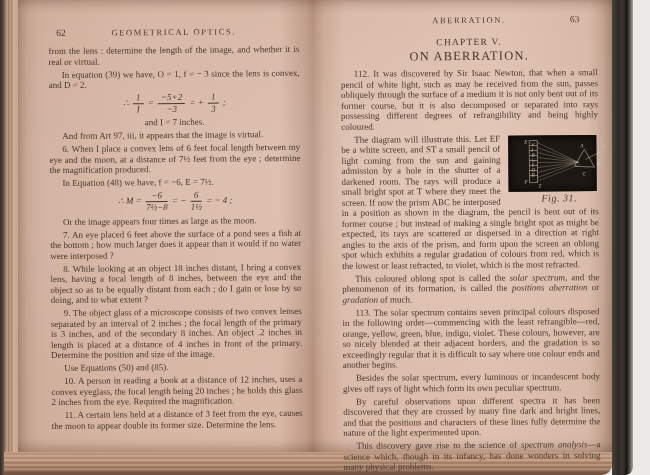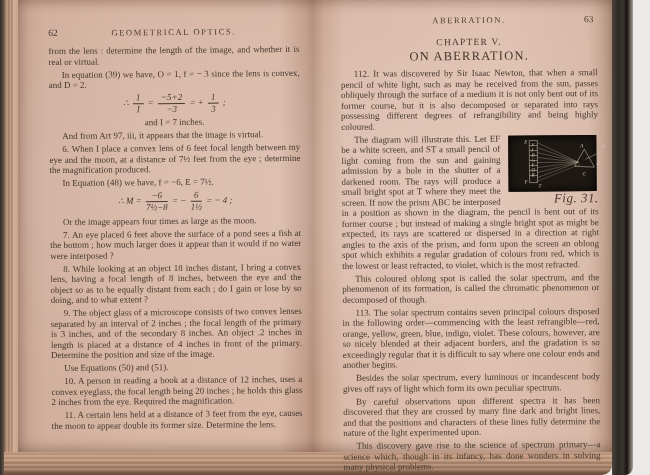--- a/index.html
+++ b/index.html
@@ -48,43 +48,43 @@
   }
 
   .page-text { position:absolute; color:#46392f; font-size:9px; line-height:10.5px;
                text-align:justify; }
   .left-text  { left:50px;  top:27px; width:251px; transform:rotate(-0.5deg); }
   .right-text { left:342px; top:15px; width:257px; transform:rotate(-0.4deg); }
 
   .headrow { position:relative; height:13px; margin-bottom:5px; }
   .running-head { text-align:center; font-size:8.5px; letter-spacing:1.6px; color:#4a3c31; }
   .pagenum { position:absolute; top:0; font-size:9.5px; }
-  .pagenum.pn-left { left:0; }
-  .pagenum.pn-right { right:4px; }
+  .pagenum.pn-left { left:8px; }
+  .pagenum.pn-right { right:18px; }
 
   .chapter-heading { text-align:center; font-size:9.5px; letter-spacing:1.2px; margin:9px 0 3px; }
   .chapter-title   { text-align:center; font-size:12.5px; letter-spacing:1.2px; margin:0 0 7px; }
 
   p.para { margin:0 0 2.5px 0; text-indent:13px; }
   p.para.noindent { text-indent:0; }
   p.para.centered { text-align:center; text-indent:0; }
 
   .formula { text-align:center; font-style:italic; margin:3px 0 3px; white-space:nowrap; }
   .frac { display:inline-block; vertical-align:-7px; text-align:center; line-height:1.05;
           margin:0 2px; }
   .frac .n { display:block; border-bottom:0.8px solid #46392f; padding:0 3px 1px; }
   .frac .d { display:block; padding-top:1px; }
 
   .figure { float:right; width:92px; margin:2px 0 2px 6px; display:block; }
   .figbox { display:block; width:86px; height:54px; margin:0 auto; background:#1d1813;
             border:1px solid #0f0c09; box-shadow:inset 0 0 8px rgba(0,0,0,.8); }
-  .figcap { display:block; text-align:right; font-size:13px; letter-spacing:.5px;
+  .figcap { display:block; text-align:center; font-size:10px; letter-spacing:.5px;
             margin-top:2px; font-style:italic; color:#4a3c31; }
 
-  .ital { }
+  .ital { font-style:italic; }
 </style>
 </head>
 <body>
 
 <div class="book">
   <div class="pages"></div>
   <div class="edge-left"></div>
   <div class="edge-bottom"></div>
   <div class="edge-right"></div>
 
@@ -117,21 +117,21 @@
       <span class="frac"><span class="n">−6</span><span class="d">7½−8</span></span>
       <span>= −</span>
       <span class="frac"><span class="n">6</span><span class="d">1½</span></span>
       <span>= − 4 ;</span>
     </div>
 
     <p class="para"><span>Or the image appears four times as large as the moon.</span></p>
     <p class="para"><span>7. An eye placed 6 feet above the surface of a pond sees a fish at the bottom ; how much larger does it appear than it would if no water were interposed ?</span></p>
     <p class="para"><span>8. While looking at an object 18 inches distant, I bring a convex lens, having a focal length of 8 inches, between the eye and the object so as to be equally distant from each ; do I gain or lose by so doing, and to what extent ?</span></p>
     <p class="para"><span>9. The object glass of a microscope consists of two convex lenses separated by an interval of 2 inches ; the focal length of the primary is 3 inches, and of the secondary 8 inches.  An object .2 inches in length is placed at a distance of 4 inches in front of the primary.  Determine the position and size of the image.</span></p>
-    <p class="para"><span>Use Equations (50) and (51).</span></p>
+    <p class="para"><span>Use Equations (50) and (85).</span></p>
     <p class="para"><span>10. A person in reading a book at a distance of 12 inches, uses a convex eyeglass, the focal length being 20 inches ; he holds this glass 2 inches from the eye.  Required the magnification.</span></p>
     <p class="para"><span>11. A certain lens held at a distance of 3 feet from the eye, causes the moon to appear double its former size.  Determine the lens.</span></p>
   </div>
 
   <div class="page-text right-text">
     <div class="headrow">
       <div class="running-head">ABERRATION.</div>
       <span class="pagenum pn-right">63</span>
     </div>
 
@@ -183,21 +183,21 @@
               <text x="60" y="39">C</text>
               <text x="80" y="12">S</text>
             </g>
           </svg>
         </span>
         <span class="figcap">Fig. 31.</span>
       </span>
       <span>The diagram will illustrate this.  Let EF be a white screen, and ST a small pencil of light coming from the sun and gaining admission by a hole in the shutter of a darkened room.  The rays will produce a small bright spot at T where they meet the screen.  If now the prism ABC be interposed in a position as shown in the diagram, the pencil is bent out of its former course ; but instead of making a single bright spot as might be expected, its rays are scattered or dispersed in a direction at right angles to the axis of the prism, and form upon the screen an oblong spot which exhibits a regular gradation of colours from red, which is the lowest or least refracted, to violet, which is the most refracted.</span>
     </p>
 
-    <p class="para"><span>This coloured oblong spot is called the </span><span class="ital">solar spectrum</span><span>, and the phenomenon of its formation, is called the </span><span class="ital">chromatic phenomenon</span><span> or </span><span class="ital">decomposed</span><span> of though.</span></p>
+    <p class="para"><span>This coloured oblong spot is called the </span><span class="ital">solar spectrum</span><span>, and the phenomenon of its formation, is called the </span><span class="ital">positions aberration</span><span> or </span><span class="ital">gradation</span><span> of much.</span></p>
 
     <p class="para"><span>113. The solar spectrum contains seven principal colours disposed in the following order—commencing with the least refrangible—red, orange, yellow, green, blue, indigo, violet. These colours, however, are so nicely blended at their adjacent borders, and the gradation is so exceedingly regular that it is difficult to say where one colour ends and another begins.</span></p>
     <p class="para"><span>Besides the solar spectrum, every luminous or incandescent body gives off rays of light which form its own peculiar spectrum.</span></p>
     <p class="para"><span>By careful observations upon different spectra it has been discovered that they are crossed by many fine dark and bright lines, and that the positions and characters of these lines fully determine the nature of the light experimented upon.</span></p>
 
-    <p class="para"><span>This discovery gave rise to the science of </span><span class="ital">spectrum primary</span><span>—a science which, though in its infancy, has done wonders in solving many physical problems.</span></p>
+    <p class="para"><span>This discovery gave rise to the science of </span><span class="ital">spectrum analysis</span><span>—a science which, though in its infancy, has done wonders in solving many physical problems.</span></p>
   </div>
 </div>
 
 </body></html>

